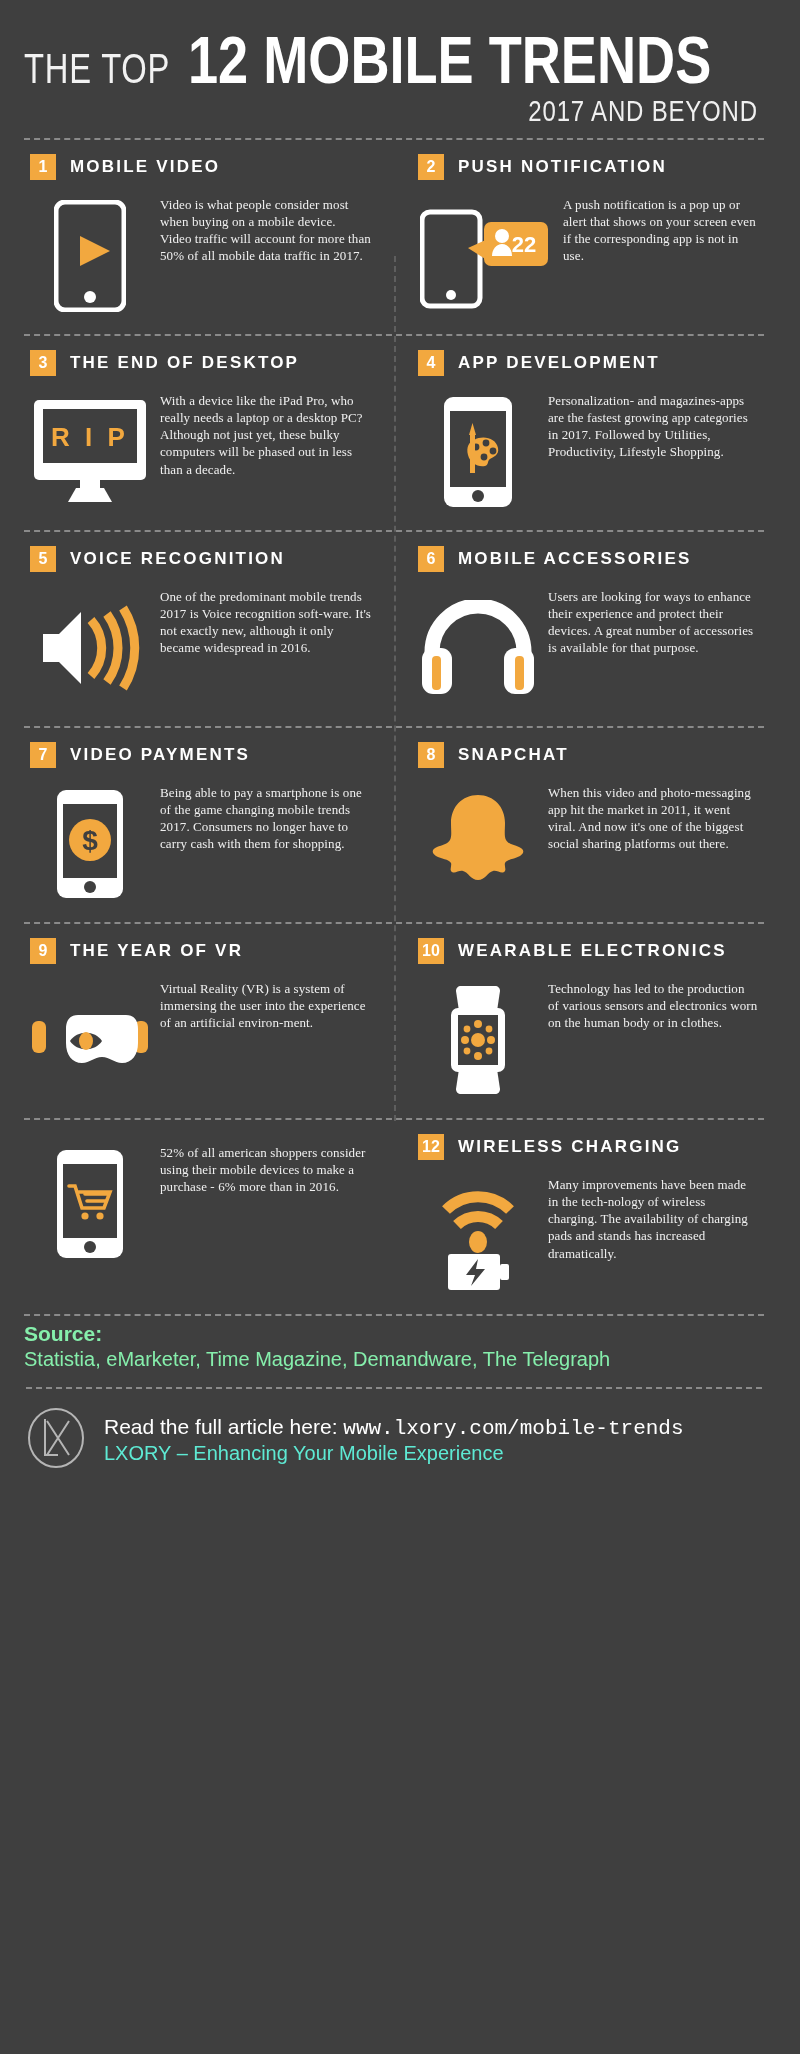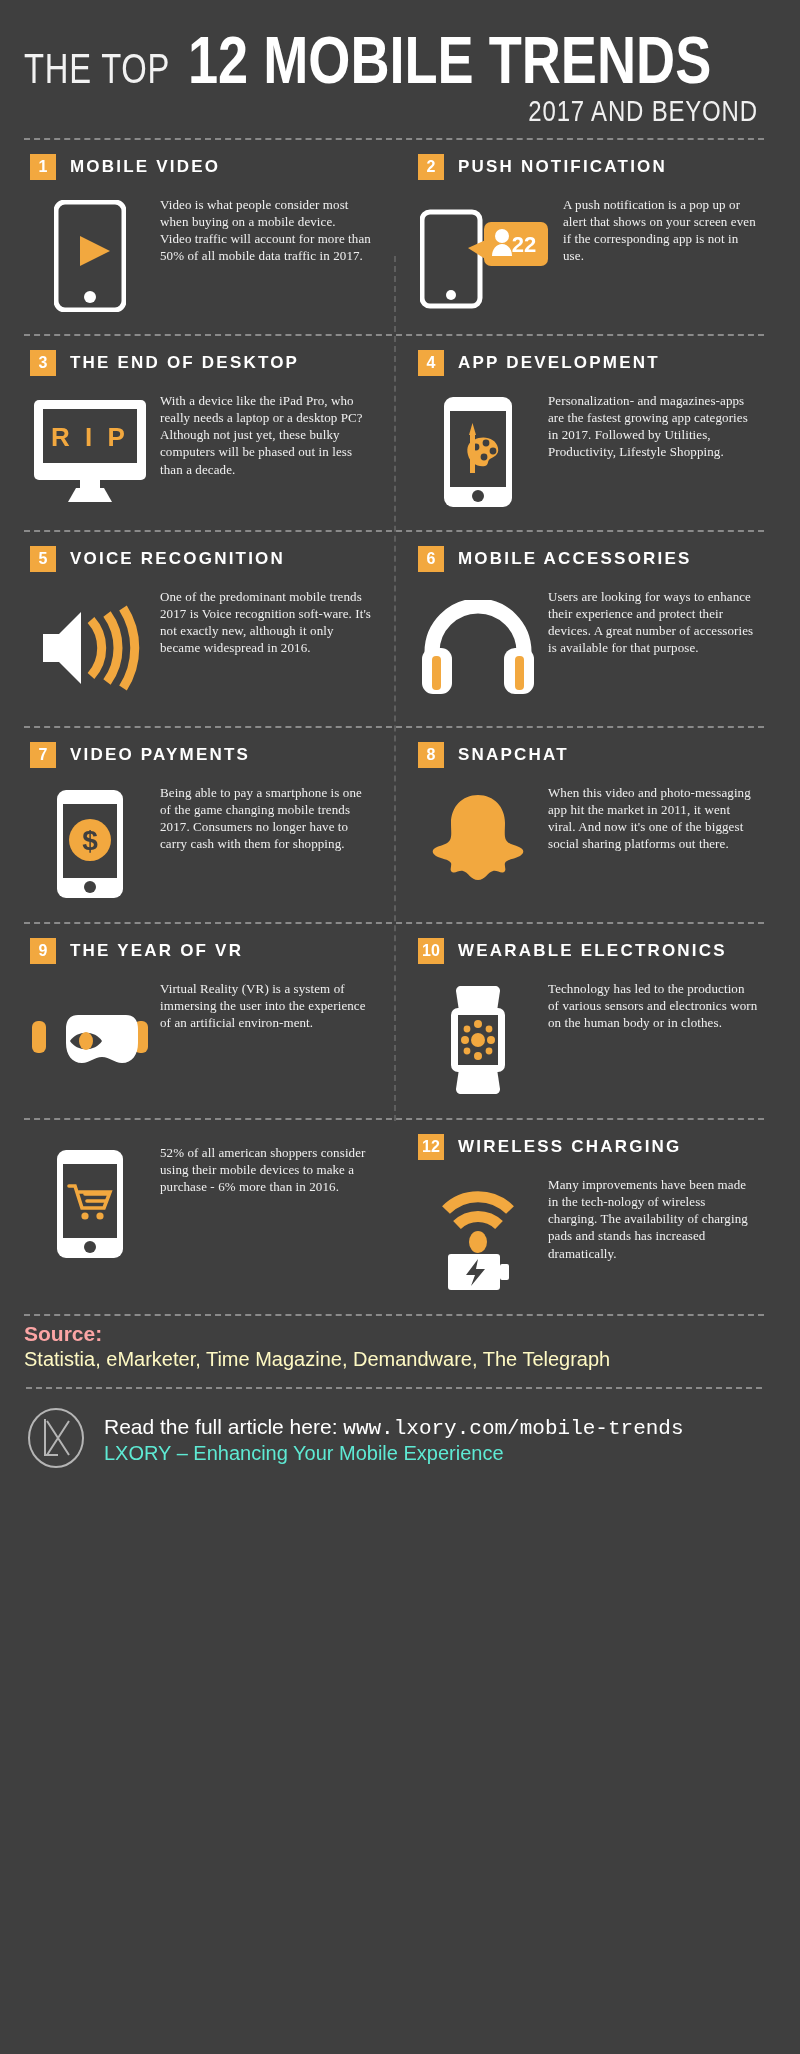--- a/index.html
+++ b/index.html
@@ -74,25 +74,25 @@
     font-family:Liberation Serif, serif;
     font-size:13px; line-height:1.32; color:#f0f0f0;
     letter-spacing:.1px;
     white-space:pre-line;
   }
 
   
   .footer { padding:6px 24px 0 24px; }
   .src-label {
     font-family:"Liberation Sans Narrow","Liberation Sans",sans-serif;
-    font-size:21px; font-weight:bold; color:#fca5a5; margin-bottom:2px;
+    font-size:21px; font-weight:bold; color:#86efac; margin-bottom:2px;
   }
   .src-text {
     font-family:"Liberation Sans Narrow","Liberation Sans",sans-serif;
-    font-size:20px; color:#fef9c3; font-weight:300;
+    font-size:20px; color:#86efac; font-weight:300;
   }
   .footer-rule { height:0; border-top:2px dashed #8a8a8a; margin:16px 2px 18px 2px; }
   .foot-bottom { display:flex; align-items:center; gap:16px; padding-left:2px; }
   .logo { flex:0 0 62px; }
   .foot-text-wrap { line-height:1.15; }
   .read-line {
     font-family:"Liberation Sans Narrow","Liberation Sans",sans-serif;
     font-size:21px; color:#ffffff; font-weight:300;
   }
   .read-url { color:#ffffff;font-family:Liberation Mono, monospace; }

